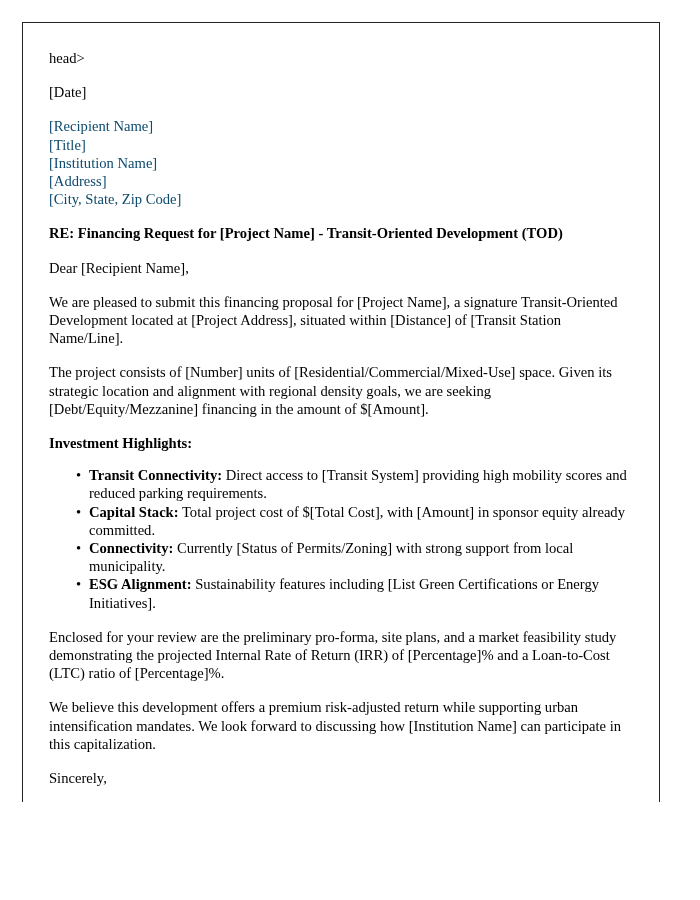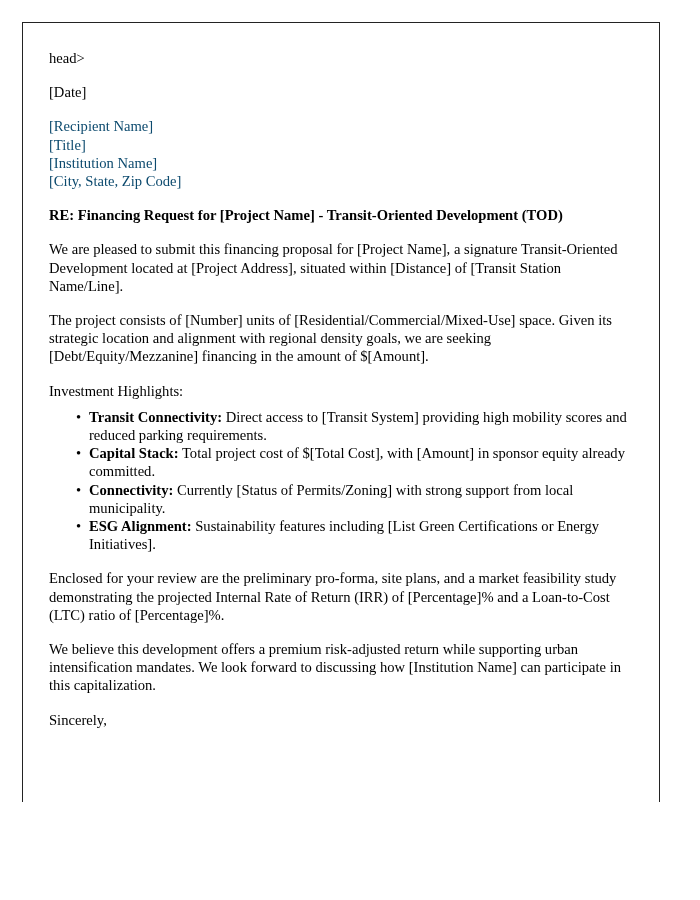--- a/index.html
+++ b/index.html
@@ -60,22 +60,22 @@
     font-size: 14.6px;
     line-height: 18.2px;
     font-weight: bold;
     margin: 15px 0 16px 0;
     color: #000;
   }
 
   .section-head {
     font-size: 14.6px;
     line-height: 18.2px;
-    font-weight: normal;
-    margin: 0 0 8px 0;
+    font-weight: bold;
+    margin: 0 0 14px 0;
     color: #000;
   }
 
   ul.highlights {
     list-style: none;
     margin: 0 0 16px 0;
     padding: 0;
   }
   ul.highlights > li {
     position: relative;
@@ -104,25 +104,27 @@
   <div id="doc-body">
 
     <p class="para">head&gt;</p>
 
     <p class="para">[Date]</p>
 
     <div class="addr-block">
       <p class="para-tight">[Recipient Name]</p>
       <p class="para-tight">[Title]</p>
       <p class="para-tight">[Institution Name]</p>
+      <p class="para-tight">[Address]</p>
       <p class="para-tight">[City, State, Zip Code]</p>
     </div>
 
     <p class="re-line">RE: Financing Request for [Project Name] - Transit-Oriented Development (TOD)</p>
 
+    <p class="para">Dear [Recipient Name],</p>
 
     <p class="para">We are pleased to submit this financing proposal for [Project Name], a signature Transit-Oriented Development located at [Project Address], situated within [Distance] of [Transit Station Name/Line].</p>
 
     <p class="para">The project consists of [Number] units of [Residential/Commercial/Mixed-Use] space. Given its strategic location and alignment with regional density goals, we are seeking [Debt/Equity/Mezzanine] financing in the amount of $[Amount].</p>
 
     <p class="section-head">Investment Highlights:</p>
 
     <ul class="highlights">
       <li>
         <span class="bullet-dot">•</span><span class="bi-label">Transit Connectivity:</span><span> Direct access to [Transit System] providing high mobility scores and reduced parking requirements.</span>

